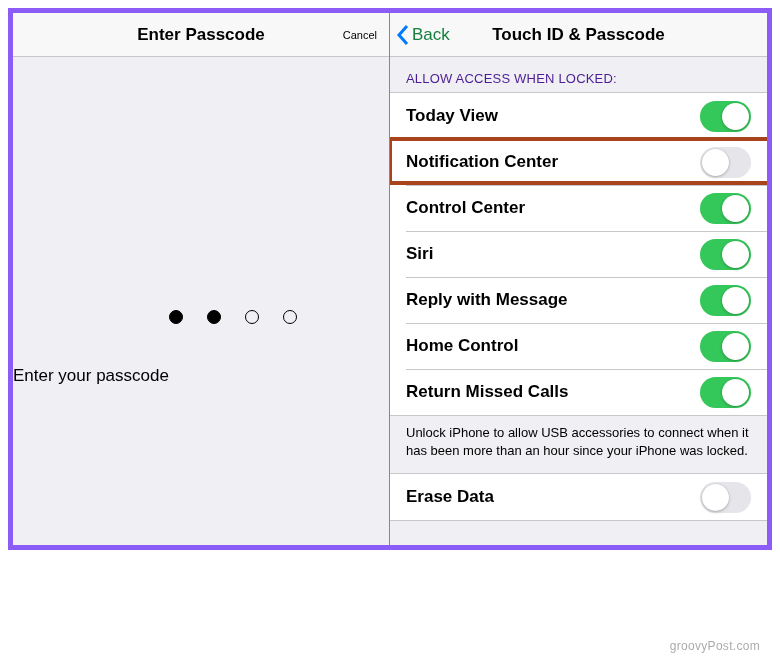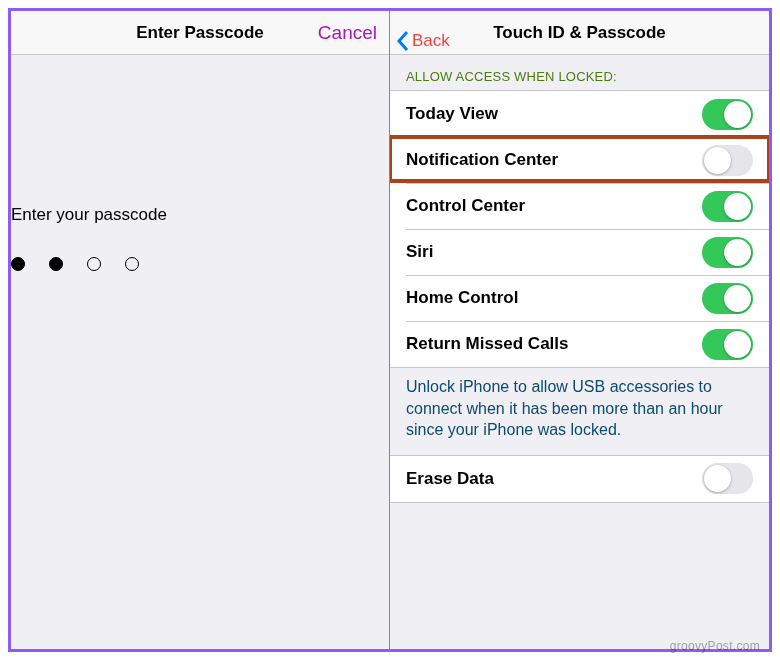--- a/index.html
+++ b/index.html
@@ -13,22 +13,22 @@
   .wrap {
     width: 780px;
     height: 671px;
     padding: 8px;
     background: #fff;
     position: relative;
   }
   .panes {
     display: flex;
     width: 764px;
-    height: 644px;
-    border: 3px solid #8b5cf6;
+    height: 542px;
+    border: 5px solid #8b5cf6;
   }
   .pane-left {
     width: 50%;
     border-right: 1px solid #888;
     background: #efeff4;
     display: flex;
     flex-direction: column;
   }
   .pane-right {
     width: 50%;
@@ -54,48 +54,48 @@
     font-weight: 600;
     color: #000;
   }
   .nav-right {
     position: absolute;
     right: 12px;
     top: 0;
     height: 44px;
     display: flex;
     align-items: center;
-    font-size: 19px;
-    color: #a21caf;
+    font-size: 11px;
+    color: #000000;
     font-weight: 400;
   }
   .nav-left {
     position: absolute;
     left: 6px;
-    top: 8px;
+    top: 0;
     height: 44px;
     display: flex;
     align-items: center;
     font-size: 17px;
-    color: #ef4444;
+    color: #15803d;
     font-weight: 400;
   }
   .back-chevron {
     width: 14px;
     height: 22px;
     stroke: #007aff;
     stroke-width: 3;
     fill: none;
     margin-right: 2px;
   }
   .pass-body {
     flex: 1;
     display: flex;
-    flex-direction: column;
-    align-items: flex-start;
+    flex-direction: row;
+    align-items: center;
   }
   .pass-prompt {
     margin-top: 150px;
     font-size: 17px;
     font-weight: 400;
     color: #000;
   }
   .dots-row {
     margin-top: 32px;
     display: flex;
@@ -107,21 +107,21 @@
     border-radius: 50%;
     border: 1.4px solid #000;
     background: transparent;
   }
   .dot.filled {
     background: #000;
   }
   
   .section-header {
     font-size: 13px;
-    color: #4d7c0f;
+    color: #4c1d95;
     padding: 14px 16px 6px 16px;
     letter-spacing: 0.2px;
   }
   .list {
     background: #fff;
     border-top: 1px solid #c8c7cc;
     border-bottom: 1px solid #c8c7cc;
   }
   .row {
     height: 46px;
@@ -163,22 +163,22 @@
     left: 2px;
     box-shadow: 0 1px 3px rgba(0,0,0,0.25), 0 0 0 0.5px rgba(0,0,0,0.06);
   }
   .switch.on {
     background: #34c759;
   }
   .switch.on .knob {
     left: 22px;
   }
   .footer-text {
-    font-size: 16px;
-    color: #0c4a6e;
+    font-size: 13px;
+    color: #000000;
     padding: 8px 16px 14px 16px;
     line-height: 1.35;
   }
   .highlight-box {
     position: absolute;
     border: 4px solid #a8431b;
     pointer-events: none;
   }
   .watermark {
     position: absolute;
@@ -244,20 +244,26 @@
               <div class="knob"></div>
             </div>
           </div>
           <div class="row">
             <span class="row-label">Siri</span>
             <div class="switch on">
               <div class="knob"></div>
             </div>
           </div>
           <div class="row">
+            <span class="row-label">Reply with Message</span>
+            <div class="switch on">
+              <div class="knob"></div>
+            </div>
+          </div>
+          <div class="row">
             <span class="row-label">Home Control</span>
             <div class="switch on">
               <div class="knob"></div>
             </div>
           </div>
           <div class="row">
             <span class="row-label">Return Missed Calls</span>
             <div class="switch on">
               <div class="knob"></div>
             </div>

